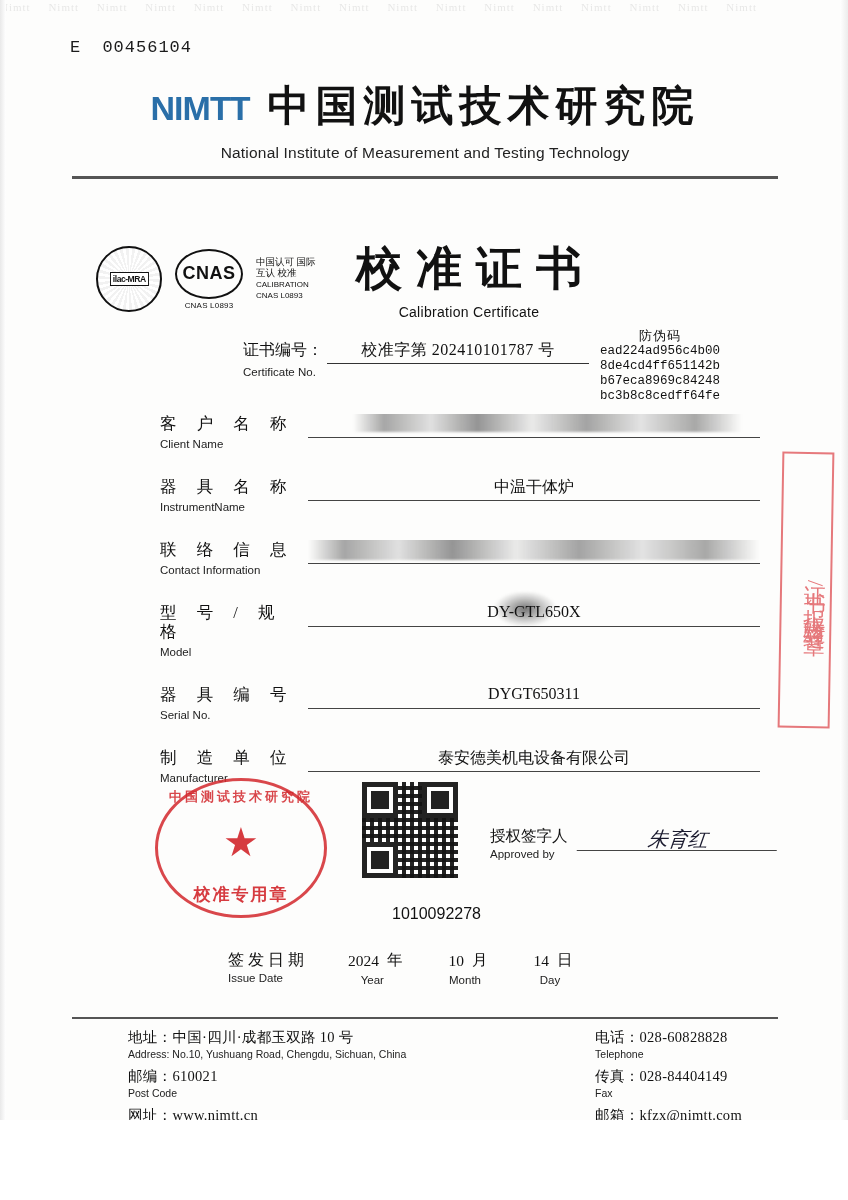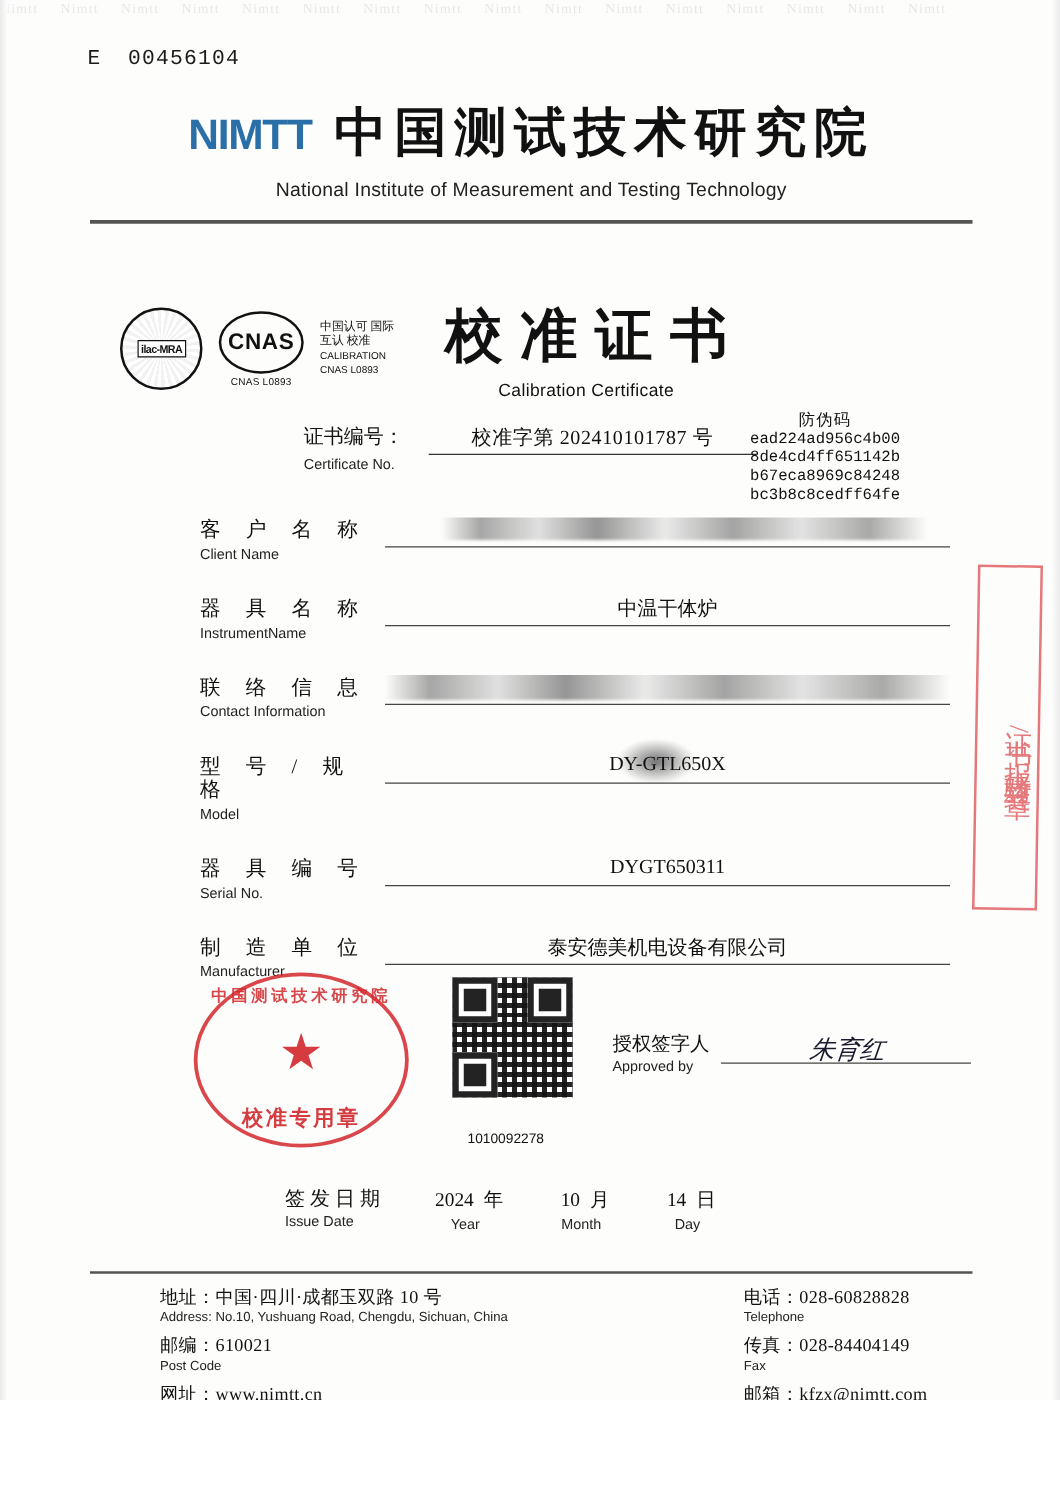--- a/index.html
+++ b/index.html
@@ -191,21 +191,21 @@
     letter-spacing: .3px;
   }
 
   
   .cert-no {
     position: absolute;
     top: 340px;
     left: 243px;
     display: flex;
     align-items: flex-start;
-    gap: 20px;
+    gap: 4px;
   }
   .cert-no-label {
     font-family: "Liberation Serif", serif;
     font-size: 16px;
     line-height: 20px;
   }
   .cert-no-label .en {
     display: block;
     font-family: "Liberation Sans", sans-serif;
     font-size: 11.5px;
@@ -408,23 +408,23 @@
   }
   .qr-finder::after {
     content: "";
     position: absolute;
     inset: 4px;
     background: #111;
   }
   .qr-num {
     position: absolute;
     top: 905px;
-    left: 374px;
-    font-family: "Liberation Sans", sans-serif;
-    font-size: 11px;
+    left: 392px;
+    font-family: "Liberation Sans", sans-serif;
+    font-size: 16px;
     color: #111;
   }
 
   
   .approved {
     position: absolute;
     top: 826px;
     left: 490px;
     display: flex;
     align-items: flex-start;

